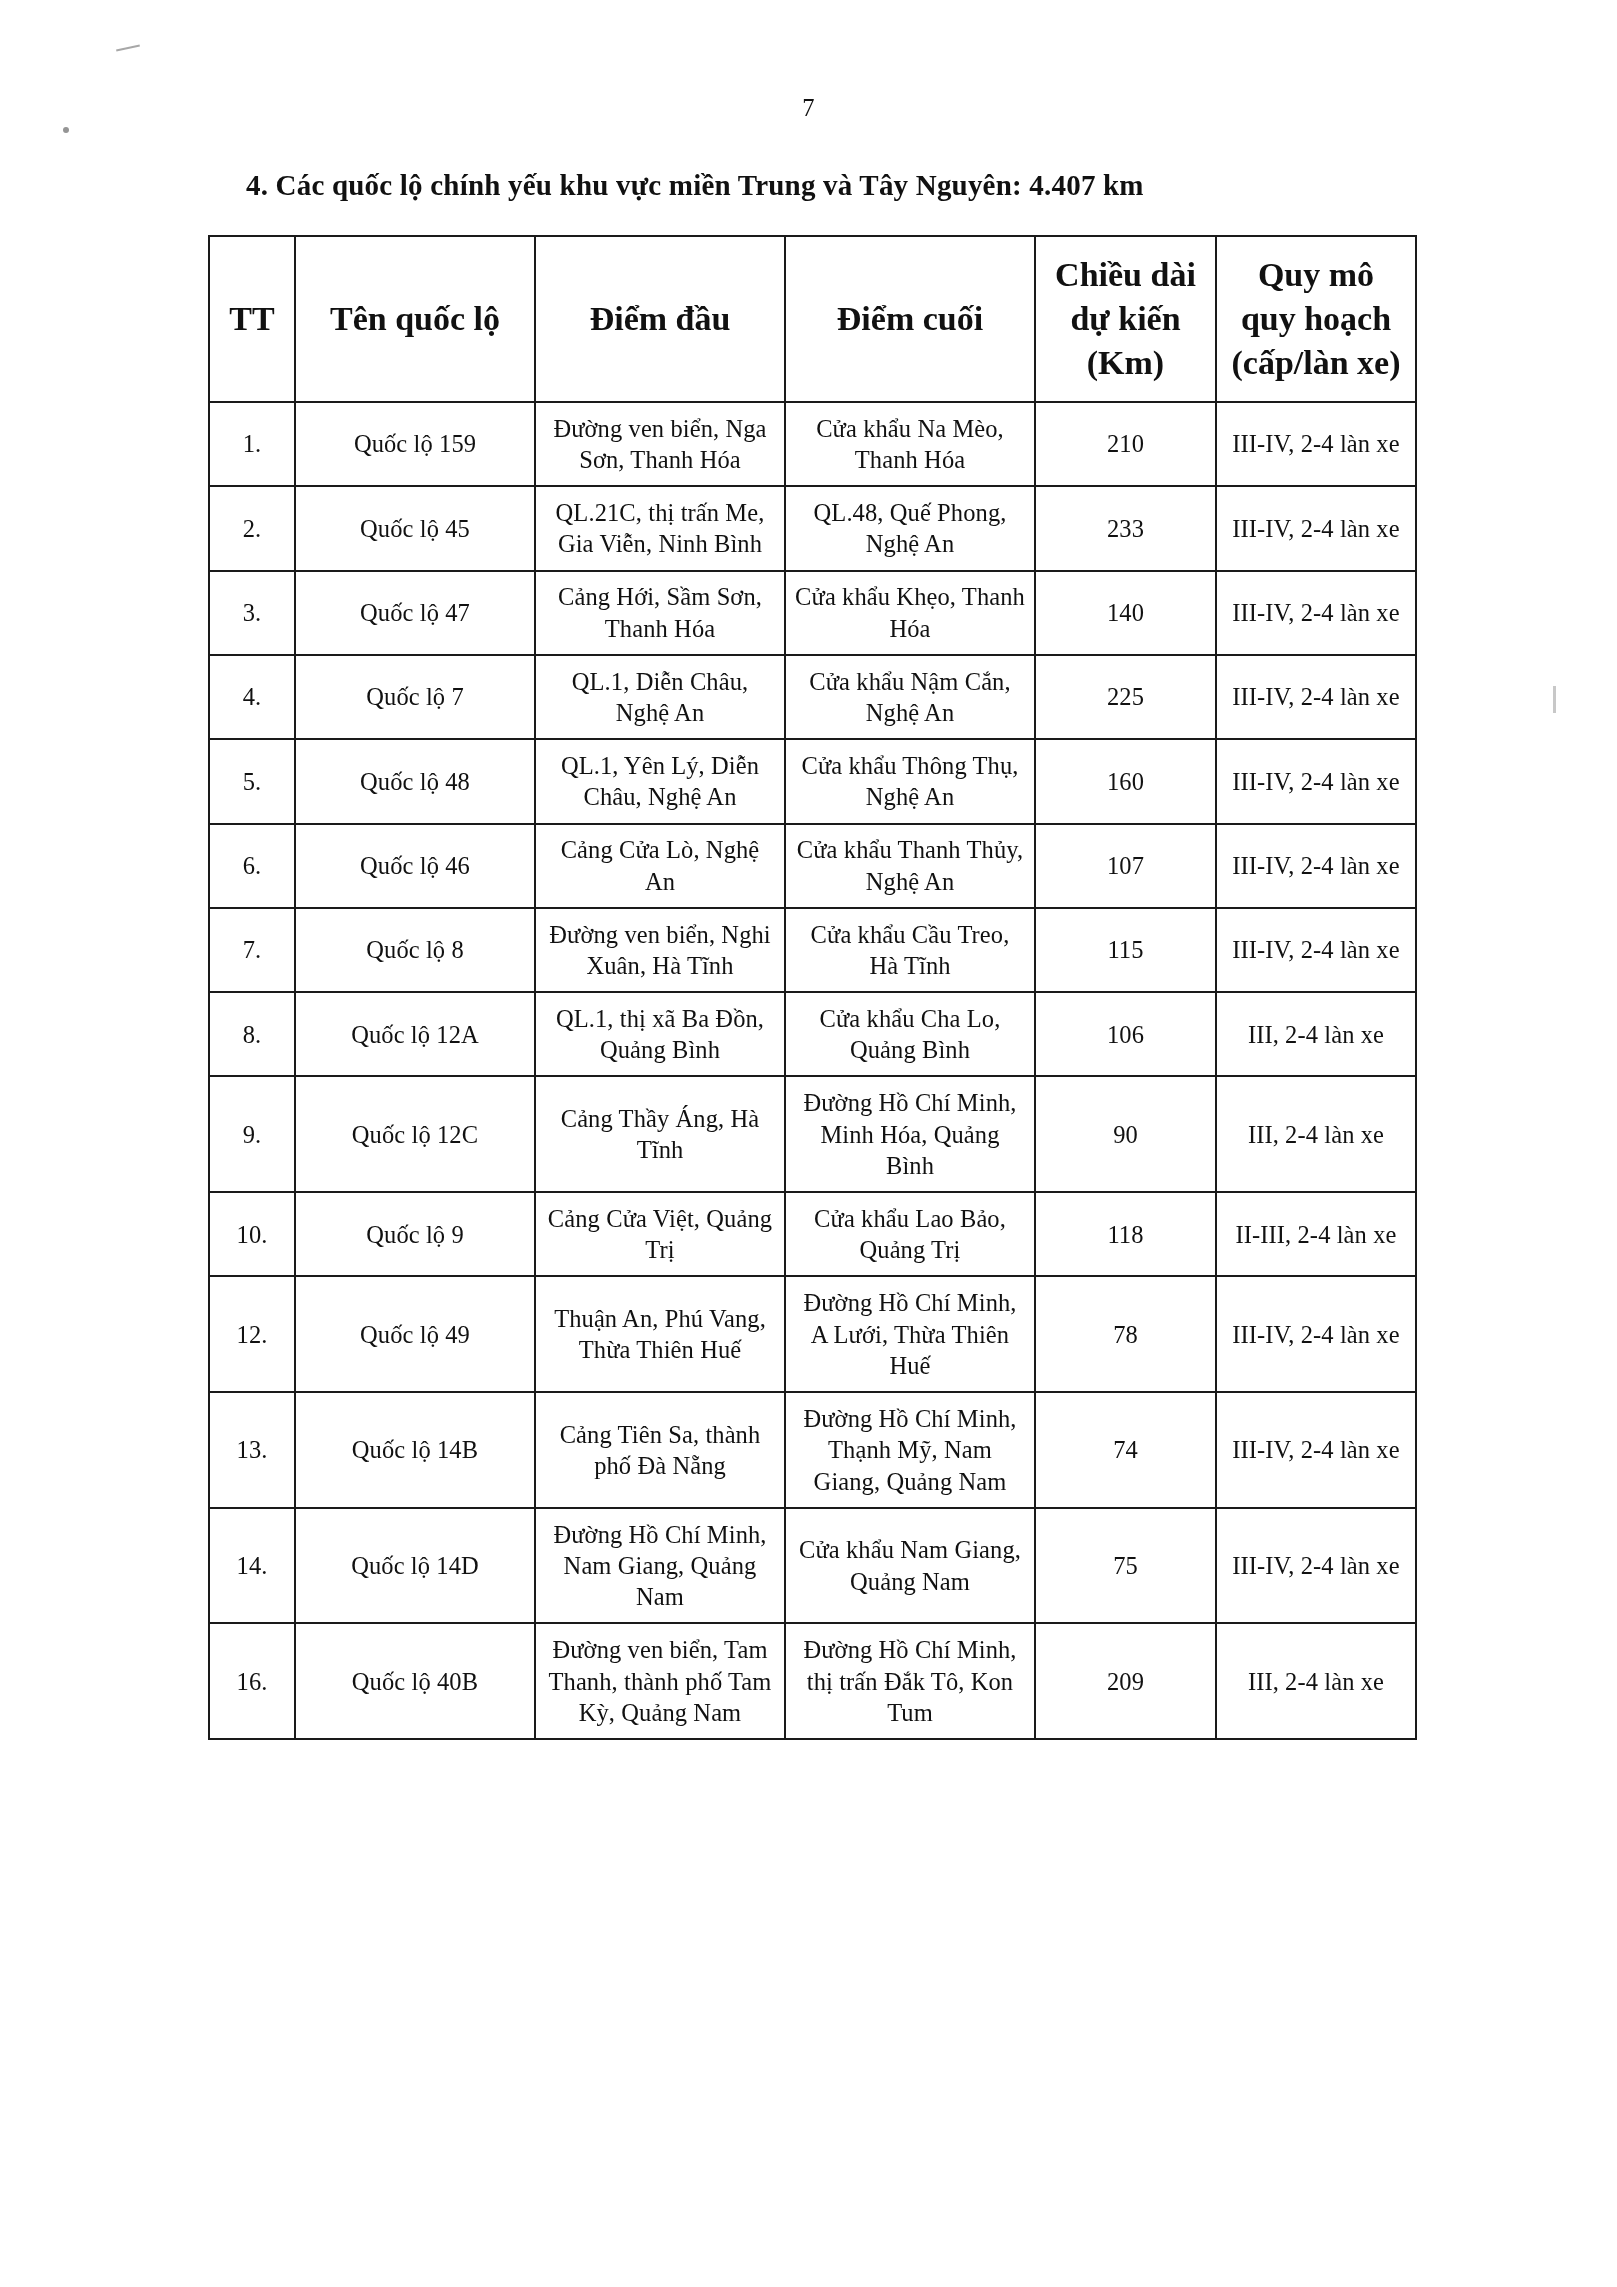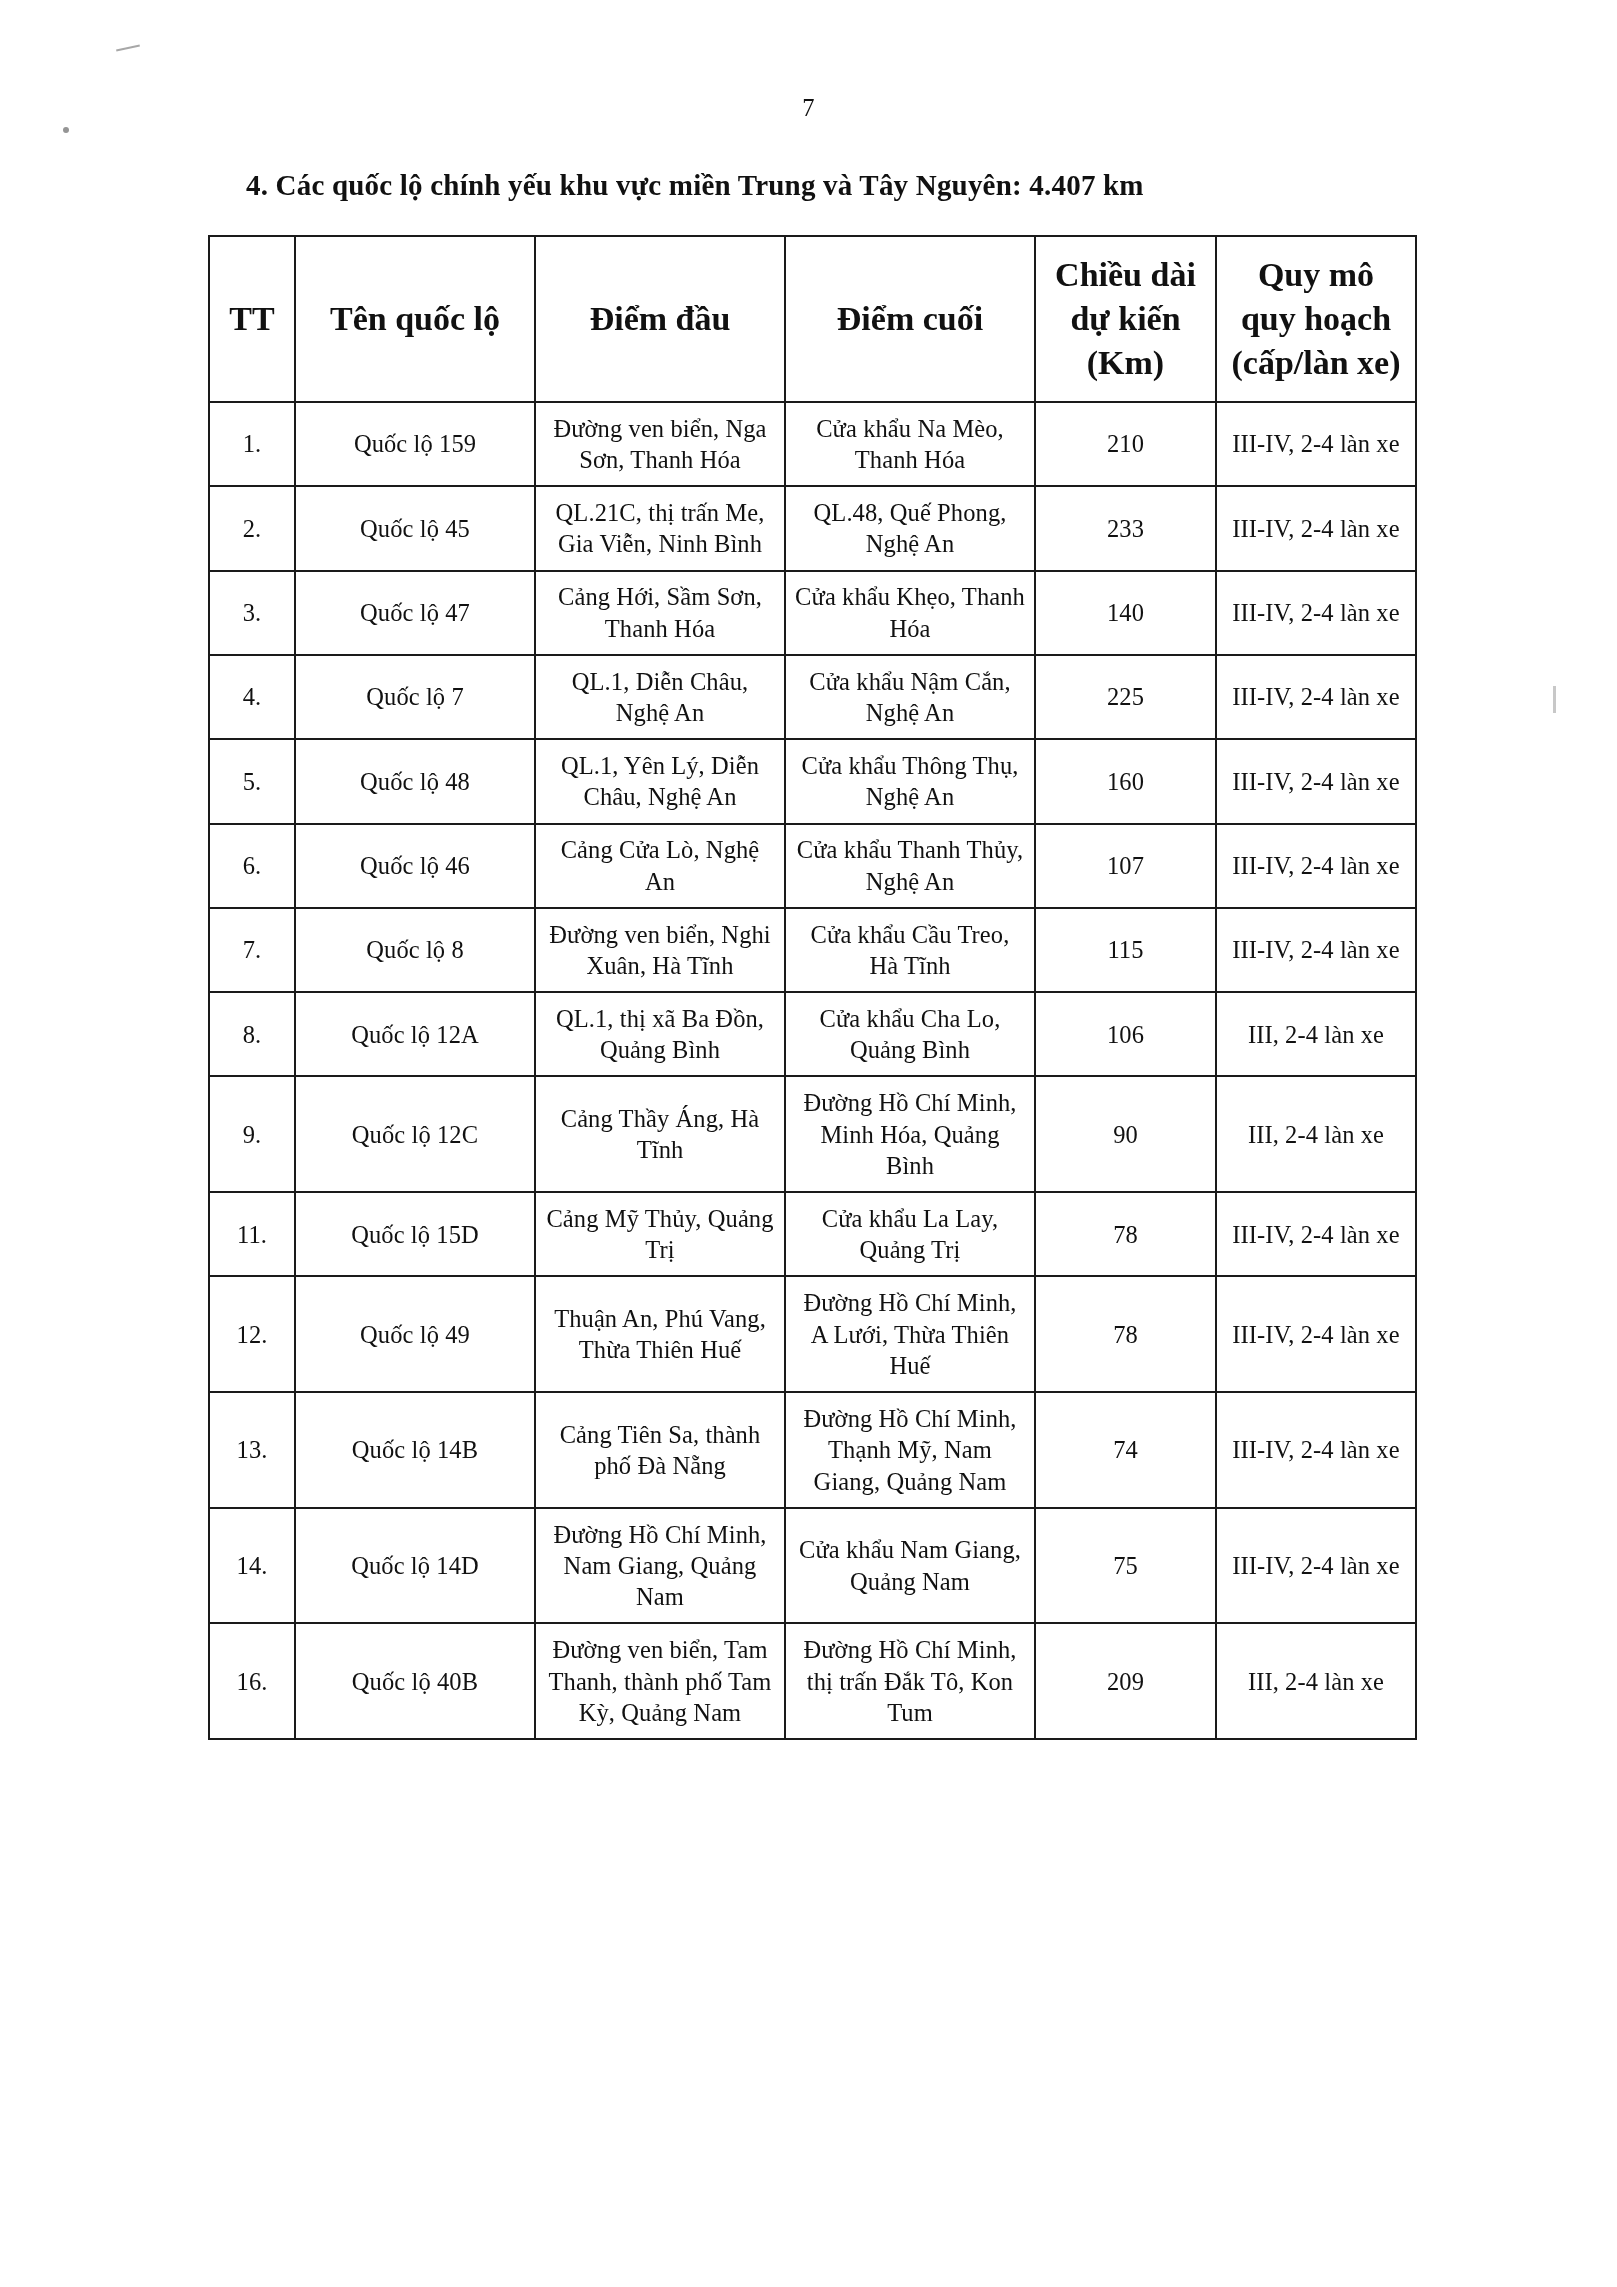--- a/index.html
+++ b/index.html
@@ -211,26 +211,26 @@
       </tr>
       <tr>
         <td class="cell-tt">9.</td>
         <td>Quốc lộ 12C</td>
         <td>Cảng Thầy Áng, Hà Tĩnh</td>
         <td>Đường Hồ Chí Minh, Minh Hóa, Quảng Bình</td>
         <td>90</td>
         <td>III, 2-4 làn xe</td>
       </tr>
       <tr>
-        <td class="cell-tt">11.</td>
-        <td>Quốc lộ 15D</td>
-        <td>Cảng Mỹ Thủy, Quảng Trị</td>
-        <td>Cửa khẩu La Lay, Quảng Trị</td>
-        <td>78</td>
-        <td>III-IV, 2-4 làn xe</td>
+        <td class="cell-tt">10.</td>
+        <td>Quốc lộ 9</td>
+        <td>Cảng Cửa Việt, Quảng Trị</td>
+        <td>Cửa khẩu Lao Bảo, Quảng Trị</td>
+        <td>118</td>
+        <td>II-III, 2-4 làn xe</td>
       </tr>
       <tr>
         <td class="cell-tt">12.</td>
         <td>Quốc lộ 49</td>
         <td>Thuận An, Phú Vang, Thừa Thiên Huế</td>
         <td>Đường Hồ Chí Minh, A Lưới, Thừa Thiên Huế</td>
         <td>78</td>
         <td>III-IV, 2-4 làn xe</td>
       </tr>
       <tr>

